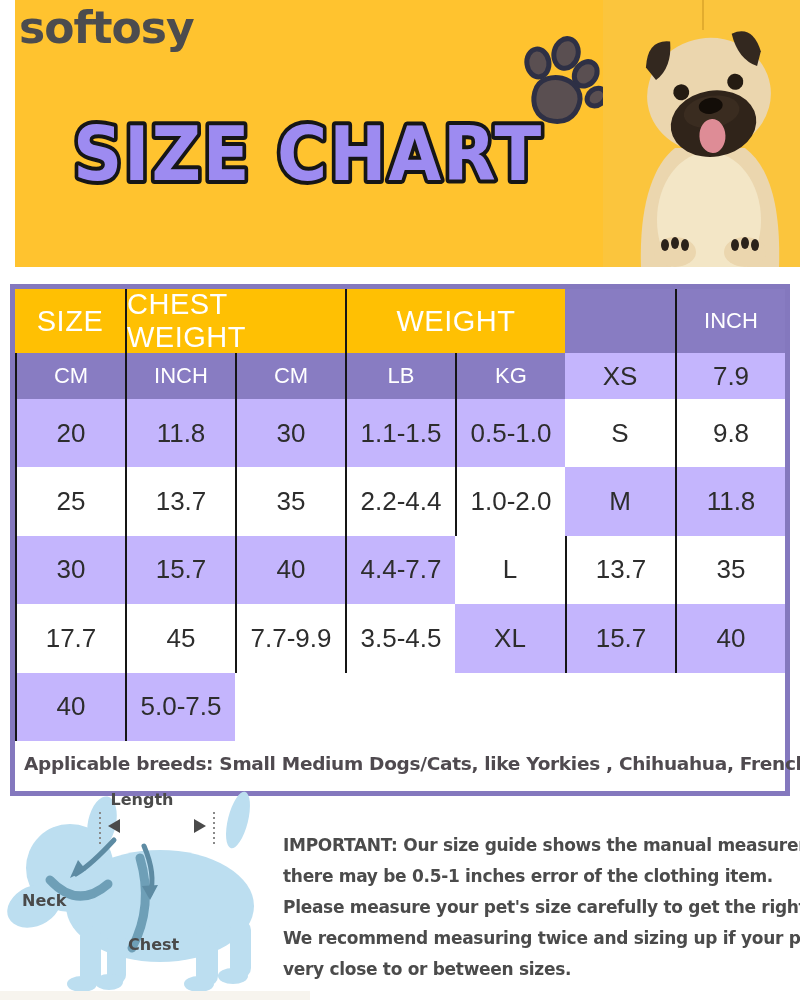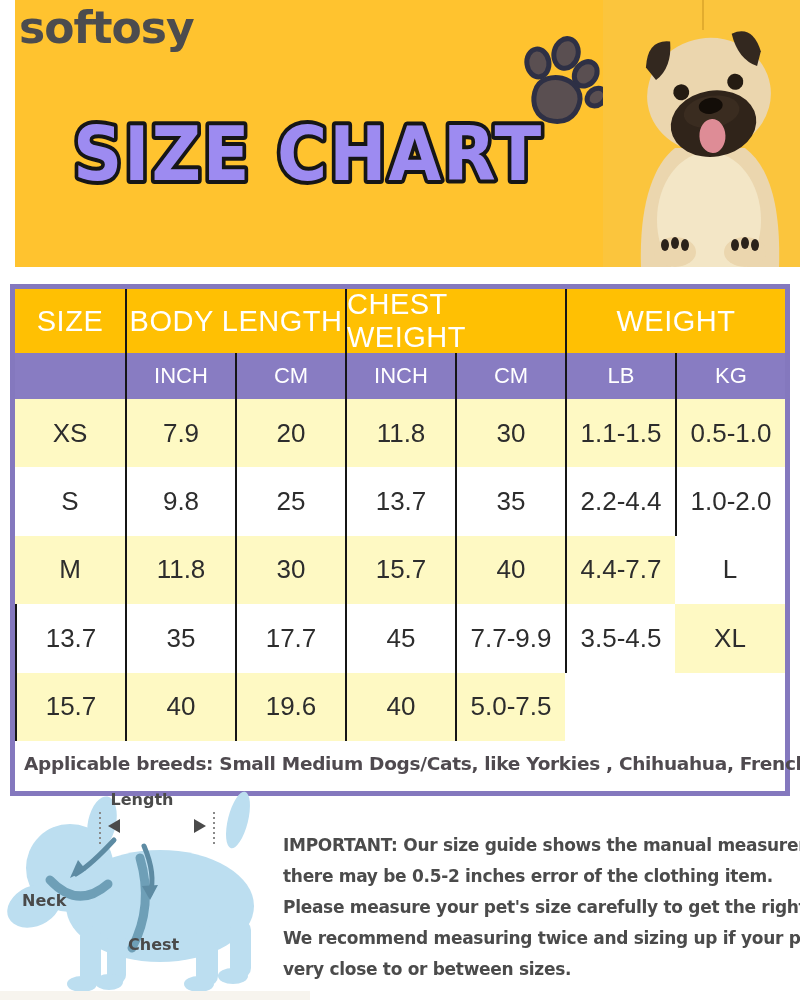--- a/index.html
+++ b/index.html
@@ -14,21 +14,21 @@
   .photo { position:absolute; left:588px; top:0; width:212px; height:267px; }
 
   
   .size-table { position:absolute; left:10px; top:284px; width:780px; height:512px; border:5px solid #8478BE; background:#ffffff; }
   .grid { display:grid; width:770px; height:452px; grid-template-columns:repeat(7,1fr); grid-template-rows:64px 46px repeat(5,1fr); }
   .cell { display:flex; align-items:center; justify-content:center; }
   .vline { border-left:2px solid #151515; }
   .th-yellow { background:#FFC003; color:#ffffff; font-size:29px; font-weight:400; letter-spacing:0.5px; }
   .th-purple { background:#887CC2; color:#ffffff; font-size:22px; font-weight:400; }
   .td { font-size:26px; color:#2D2D2D; }
-  .row-alt { background:#fef9c3; }
+  .row-alt { background:#c4b5fd; }
   .row-w { background:#FFFFFF; }
   .span2 { grid-column:span 2; }
 
   
   .breeds { position:absolute; left:24px; top:753px; width:770px; font-family:"DejaVu Sans", sans-serif; font-weight:bold; font-size:18.5px; letter-spacing:-0.3px; color:#4F4A4F; white-space:nowrap; }
   .important { position:absolute; left:283px; top:830px; width:514px; font-family:"DejaVu Sans", sans-serif; font-weight:bold; font-size:17px; letter-spacing:-0.3px; line-height:31px; color:#4B4B4B; }
   .important div { white-space:nowrap; }
 
   .diagram-svg { position:absolute; left:2px; top:788px; }
   .bottom-strip { position:absolute; left:0; top:991px; width:310px; height:9px; background:#F7F4EE; }
@@ -84,21 +84,20 @@
         <ellipse cx="142" cy="243" rx="4" ry="6" fill="#2A211A"></ellipse>
         <ellipse cx="152" cy="245" rx="4" ry="6" fill="#2A211A"></ellipse>
       </g>
     </svg>
   </div>
 
   <div class="size-table">
     <div class="grid">
 
       <div class="cell th-yellow">SIZE</div>
-      <div class="cell th-yellow span2 vline">BODY LENGTH</div>
       <div class="cell th-yellow span2 vline">CHEST WEIGHT</div>
       <div class="cell th-yellow span2 vline">WEIGHT</div>
 
       <div class="cell th-purple"></div>
       <div class="cell th-purple vline">INCH</div>
       <div class="cell th-purple vline">CM</div>
       <div class="cell th-purple vline">INCH</div>
       <div class="cell th-purple vline">CM</div>
       <div class="cell th-purple vline">LB</div>
       <div class="cell th-purple vline">KG</div>
@@ -130,21 +129,20 @@
       <div class="cell td row-w vline">13.7</div>
       <div class="cell td row-w vline">35</div>
       <div class="cell td row-w vline">17.7</div>
       <div class="cell td row-w vline">45</div>
       <div class="cell td row-w vline">7.7-9.9</div>
       <div class="cell td row-w vline">3.5-4.5</div>
 
       <div class="cell td row-alt">XL</div>
       <div class="cell td row-alt vline">15.7</div>
       <div class="cell td row-alt vline">40</div>
-      <div class="cell td row-alt vline">19.6</div>
       <div class="cell td row-alt vline">40</div>
       <div class="cell td row-alt vline">5.0-7.5</div>
     </div>
   </div>
 
   <div class="breeds">Applicable breeds: Small Medium Dogs/Cats, like Yorkies , Chihuahua, French Bulldog.</div>
 
   <svg class="diagram-svg" width="278" height="212" viewBox="0 0 278 212">
 
     <g fill="#BCDEF0">
@@ -191,21 +189,21 @@
       <path d="M148,112 L140,98 L156,97 Z"></path>
     </g>
 
     <text x="140" y="17" text-anchor="middle" font-size="16" font-weight="bold" fill="#4A4A4A" font-family="DejaVu Sans, sans-serif">Length</text>
     <text x="20" y="118" font-size="16" font-weight="bold" fill="#4A4A4A" font-family="DejaVu Sans, sans-serif">Neck</text>
     <text x="126" y="162" font-size="16" font-weight="bold" fill="#4A4A4A" font-family="DejaVu Sans, sans-serif">Chest</text>
   </svg>
 
   <div class="important">
     <div>IMPORTANT: Our size guide shows the manual measurement,</div>
-    <div>there may be 0.5-2 inches error of the clothing item.</div>
+    <div>there may be 0.5-1 inches error of the clothing item.</div>
     <div>Please measure your pet's size carefully to get the right fit.</div>
     <div>We recommend measuring twice and sizing up if your pet is</div>
     <div>very close to or between sizes.</div>
   </div>
 
   <div class="bottom-strip"></div>
 
 </div>
 
 </body></html>

